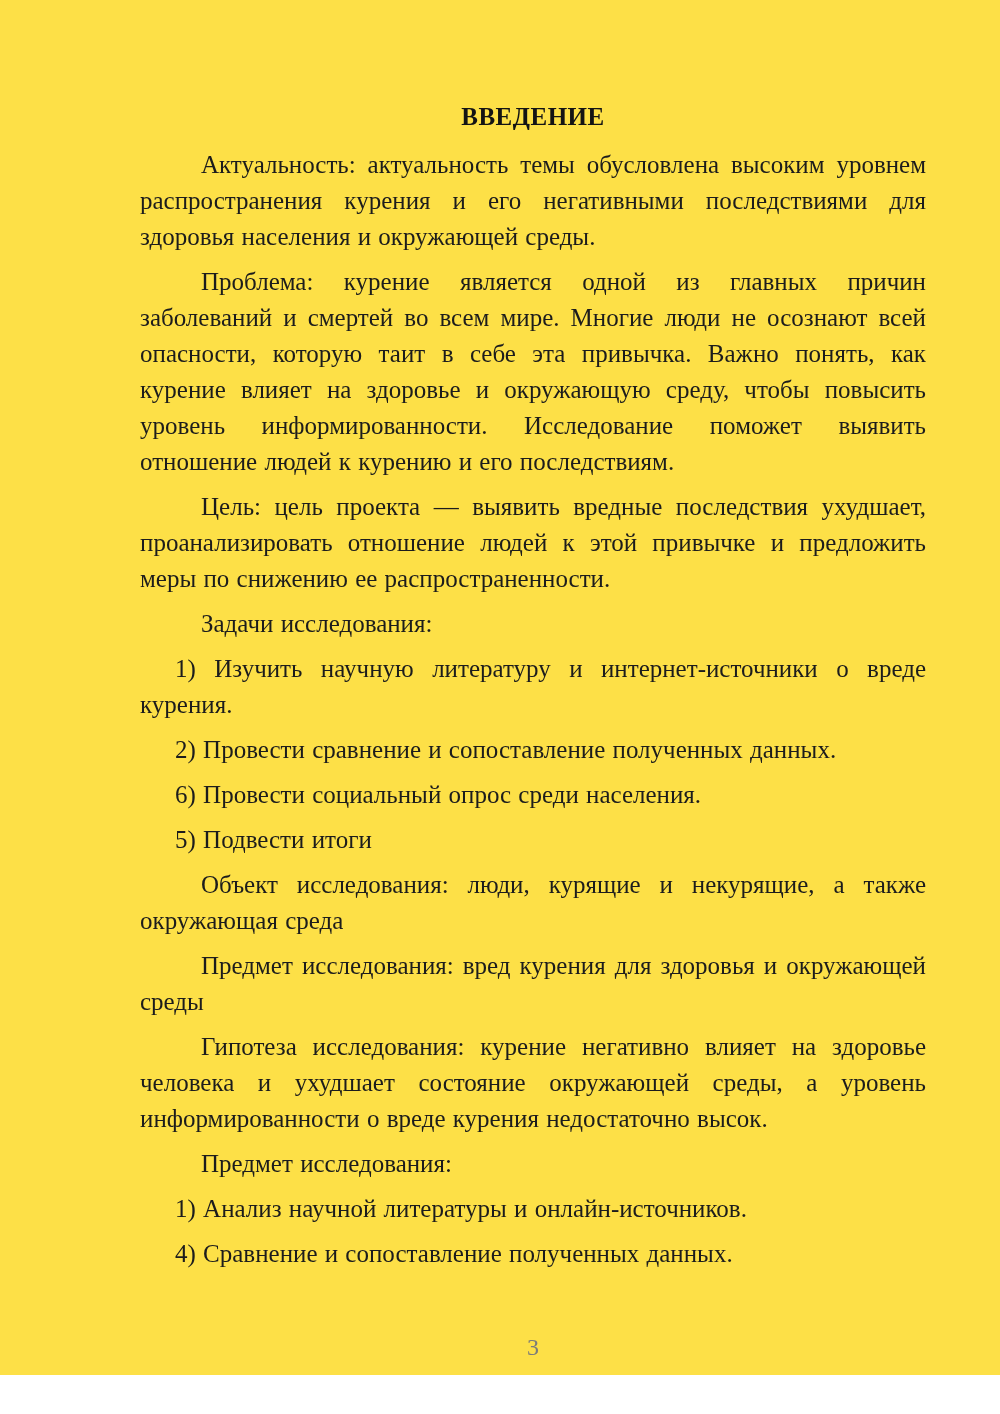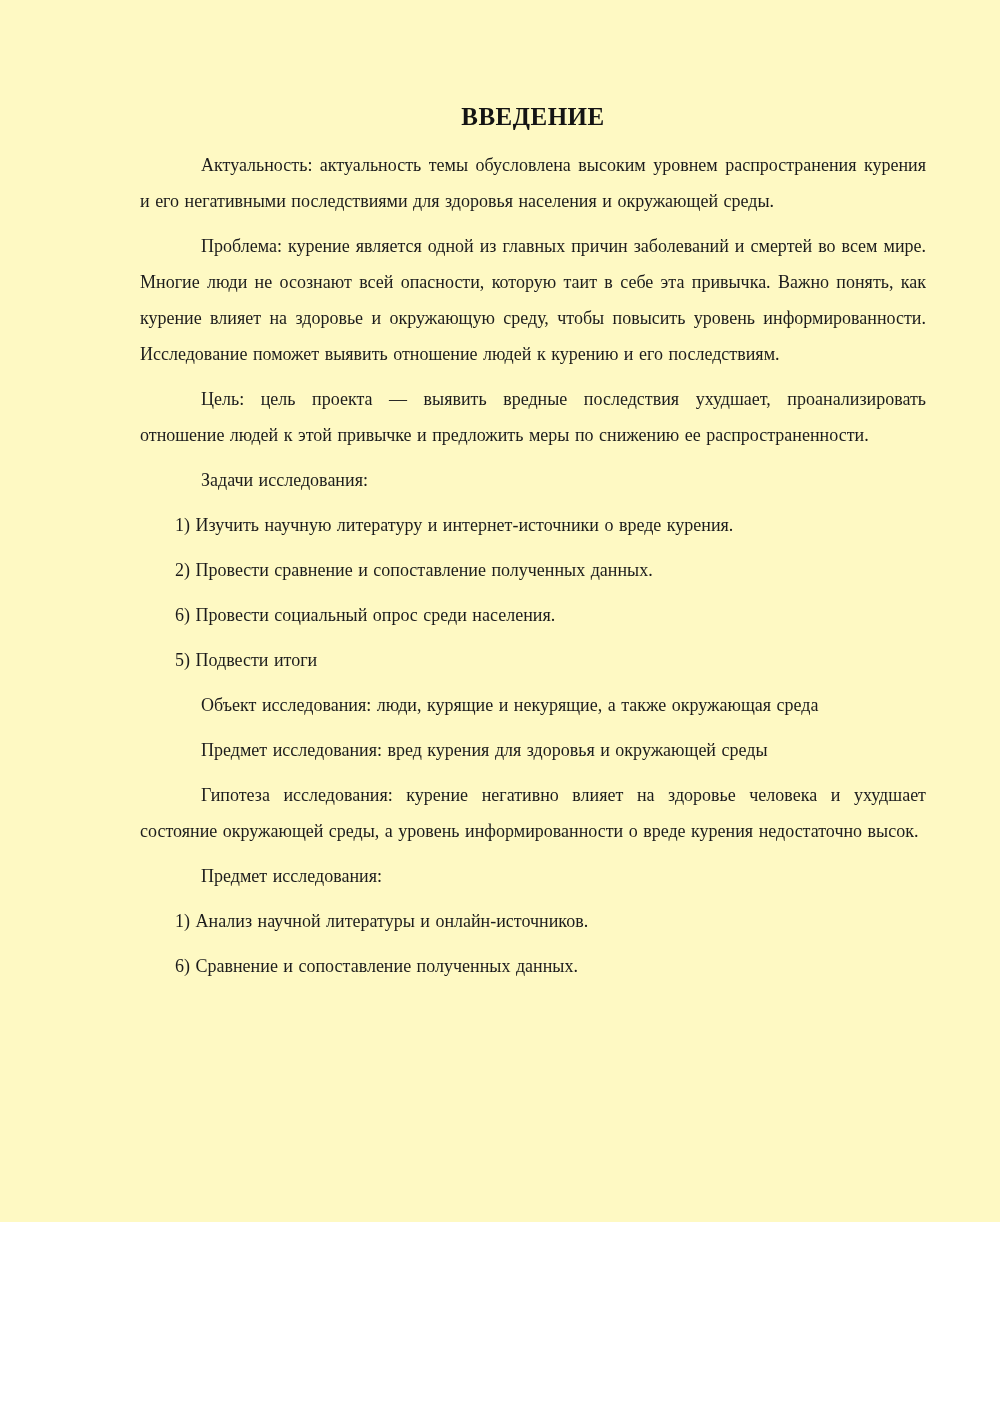--- a/index.html
+++ b/index.html
@@ -3,39 +3,39 @@
 <meta charset="utf-8">
 <style>
   html, body {
     margin: 0;
     padding: 0;
     background: #ffffff;
   }
   .page {
     position: relative;
     width: 1000px;
-    height: 1222px;
-    background: #fef9c3;
+    height: 1375px;
+    background: #fde047;
     box-sizing: border-box;
     padding: 100px 74px 0 140px;
     font-family: "Liberation Serif", "DejaVu Serif", serif;
     color: #1c1c1c;
     overflow: hidden;
   }
   .doc-title {
     font-size: 25px;
     font-weight: 700;
     line-height: 33px;
     margin: 0 0 14px 0;
     text-align: center;
     letter-spacing: 0.5px;
     color: #141414;
   }
   .para {
-    font-size: 18px;
+    font-size: 25px;
     line-height: 36px;
     margin: 0 0 9px 0;
     text-align: justify;
     text-indent: 61px;
     word-spacing: 1px;
   }
   .para.list-item {
     text-indent: 35px;
   }
   .page-number {
@@ -62,17 +62,17 @@
       <p class="para">Задачи исследования:</p>
       <p class="para list-item">1) Изучить научную литературу и интернет-источники о вреде курения.</p>
       <p class="para list-item">2) Провести сравнение и сопоставление полученных данных.</p>
       <p class="para list-item">6) Провести социальный опрос среди населения.</p>
       <p class="para list-item">5) Подвести итоги</p>
       <p class="para">Объект исследования: люди, курящие и некурящие, а также окружающая среда</p>
       <p class="para">Предмет исследования: вред курения для здоровья и окружающей среды</p>
       <p class="para">Гипотеза исследования: курение негативно влияет на здоровье человека и ухудшает состояние окружающей среды, а уровень информированности о вреде курения недостаточно высок.</p>
       <p class="para">Предмет исследования:</p>
       <p class="para list-item">1) Анализ научной литературы и онлайн-источников.</p>
-      <p class="para list-item">6) Сравнение и сопоставление полученных данных.</p>
+      <p class="para list-item">4) Сравнение и сопоставление полученных данных.</p>
     </div>
 
   <div class="page-number">3</div>
 </div>
 
 </body></html>

